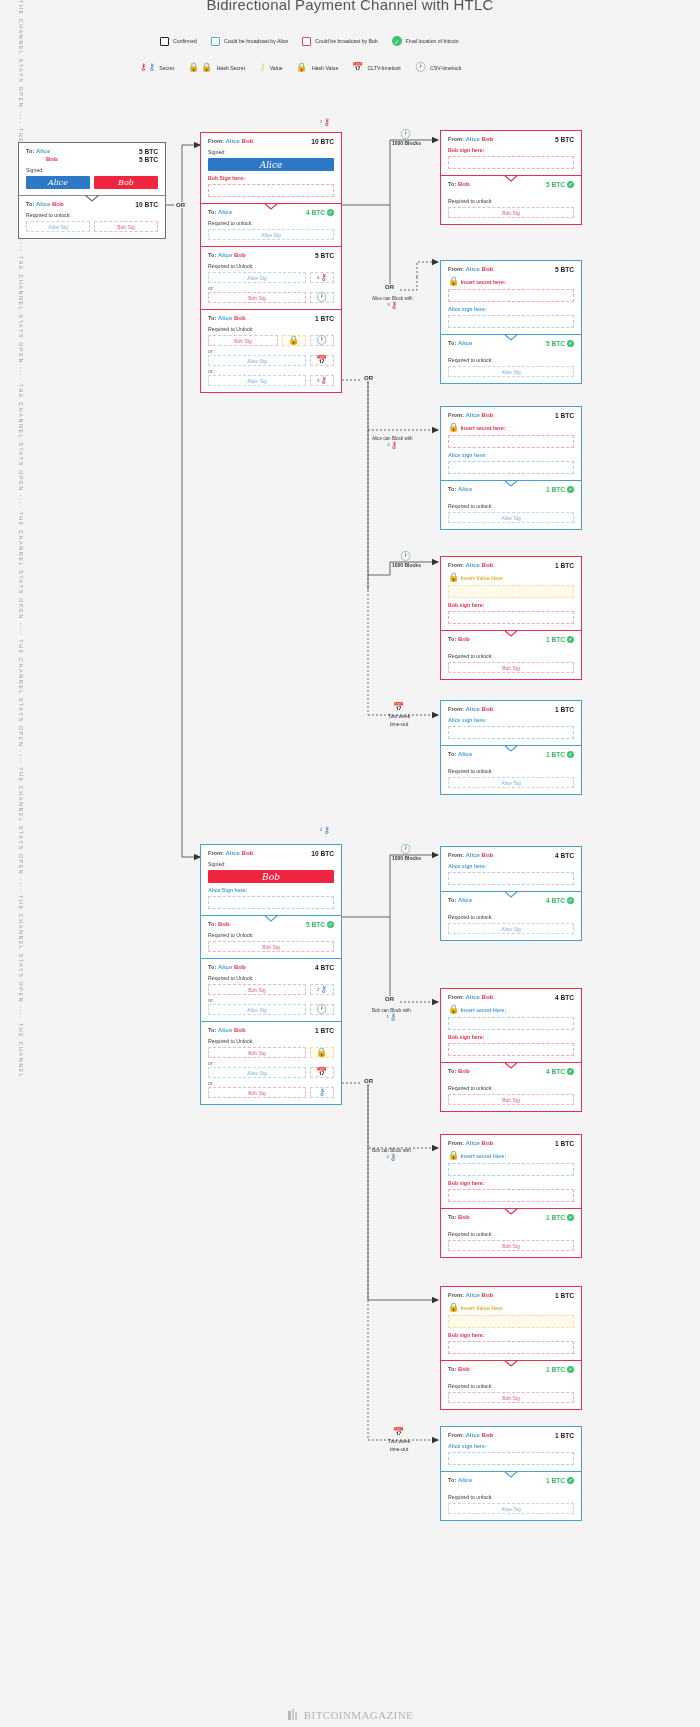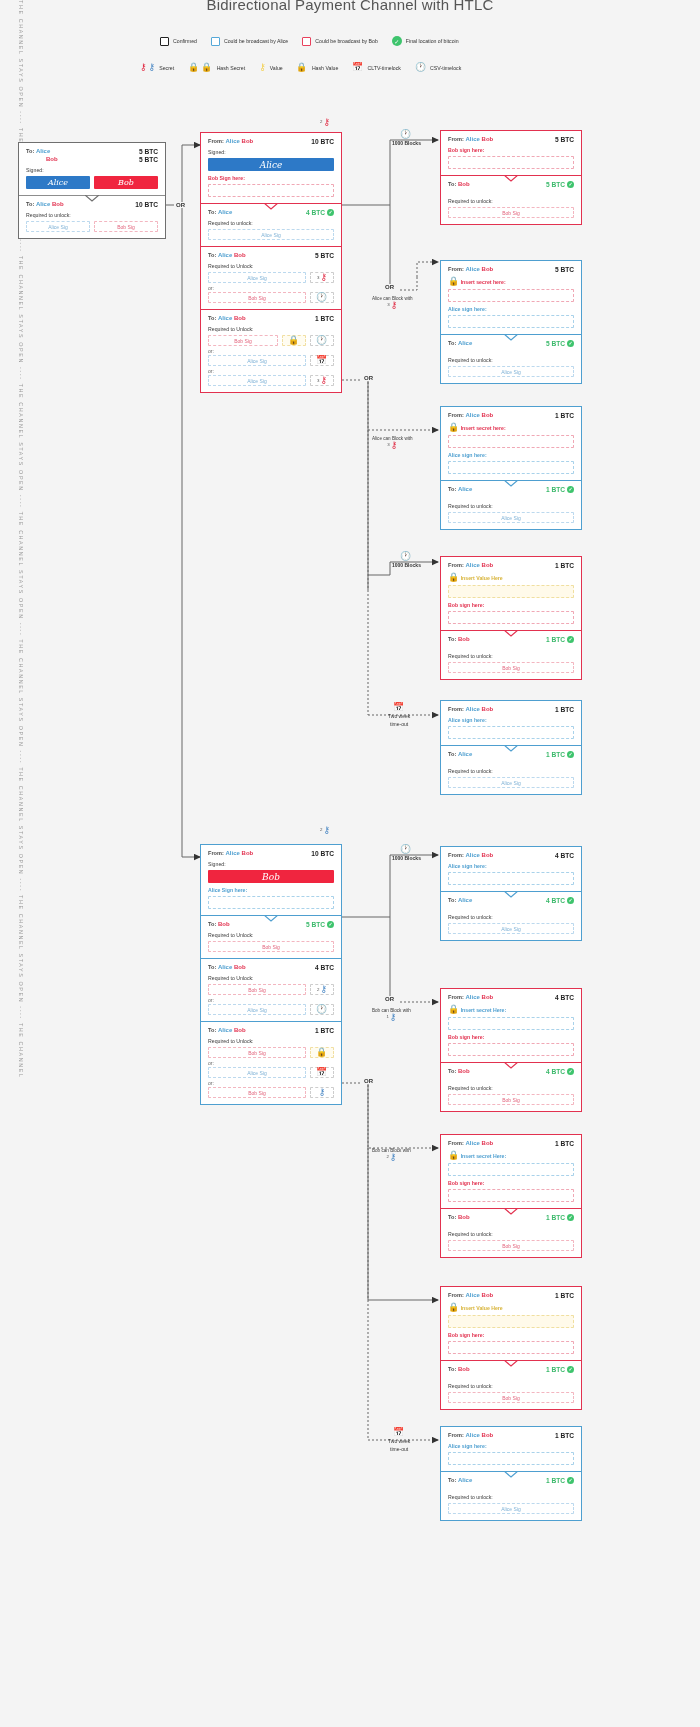--- a/index.html
+++ b/index.html
@@ -707,14 +707,22 @@
           <div><span class="lead">To:</span> <span class="nm-alice">Alice</span></div>
           <div class="amt green">1 BTC<span class="tick">✓</span></div>
         </div>
         <div class="label norm" style="margin-top:10px">Required to unlock:</div>
         <div class="slots">
           <div class="slot alice grow">Alice Sig</div>
         </div>
       </div>
     </div>
 
+  <div class="footer">
+    <svg width="12" height="12" viewBox="0 0 12 12">
+      <rect x="1" y="2" width="3" height="9" fill="#b8b8b8"></rect>
+      <rect x="5" y="0" width="2" height="11" fill="#c8c8c8"></rect>
+      <rect x="8" y="3" width="2" height="8" fill="#c8c8c8"></rect>
+    </svg>
+    <span class="bm">BITCOINMAGAZINE</span>
+  </div>
 
 </div>
 
 </body></html>

